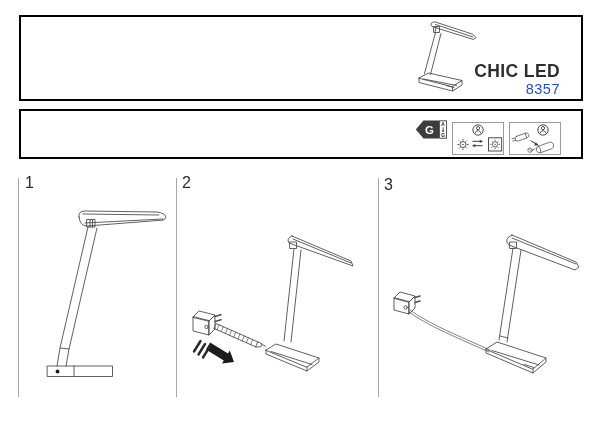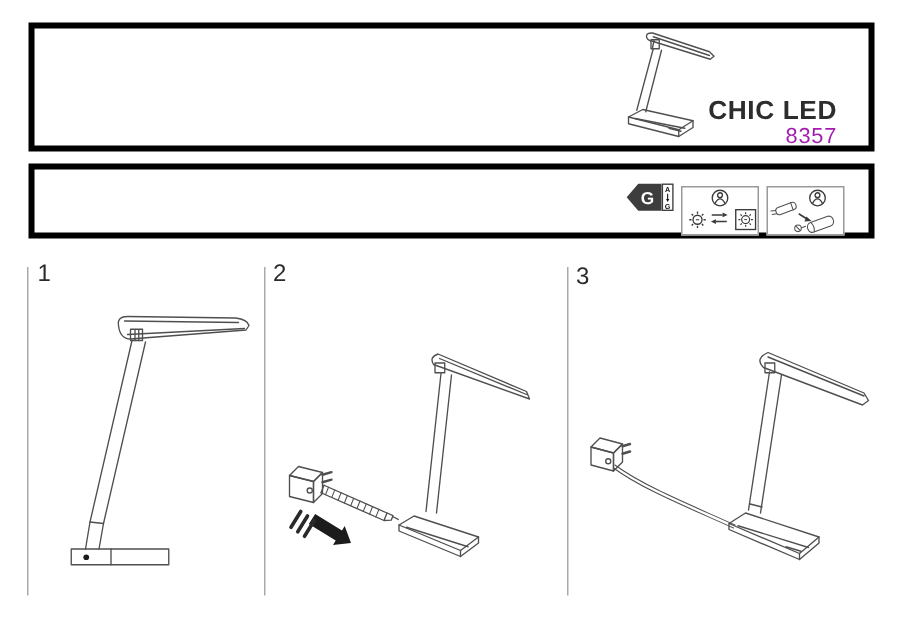--- a/index.html
+++ b/index.html
@@ -1,23 +1,23 @@
 <!DOCTYPE html>
 <html><head>
 <meta charset="utf-8">
 <style>
   html,body{margin:0;padding:0;background:#ffffff;}
   .page{position:relative;width:600px;height:425px;background:#ffffff;overflow:hidden;
         font-family:"Liberation Sans",sans-serif;}
-  .box{position:absolute;border:4px solid #000000;background:#ffffff;box-sizing:border-box;}
+  .box{position:absolute;border:2px solid #000000;background:#ffffff;box-sizing:border-box;}
   .box-header{left:19px;top:15px;width:564px;height:86px;}
   .box-notice{left:19px;top:109px;width:564px;height:50px;}
   .title-block{position:absolute;right:21px;top:44px;text-align:right;}
   .product-name{font-size:17.5px;line-height:20px;color:#2d2d2d;font-weight:700;letter-spacing:.4px;}
-  .product-model{font-size:14.5px;line-height:17px;color:#a21caf;letter-spacing:.5px;text-align:right;}
+  .product-model{font-size:14.5px;line-height:17px;color:#1d4ed8;letter-spacing:.5px;text-align:right;}
   .notice-text{position:absolute;left:16px;top:4px;margin:0;font-size:8px;font-weight:700;
                color:#141414;letter-spacing:.1px;white-space:nowrap;}
   .abs{position:absolute;}
   .pict-box{position:absolute;border:1px solid #9a9a9a;background:#fff;box-sizing:border-box;}
   .divider{position:absolute;top:178px;height:219px;width:1.5px;background:#a9a9a9;}
   .step-num{position:absolute;font-size:16px;color:#2b2b2b;line-height:16px;}
   svg{display:block;}
   .line{fill:none;stroke:#4f4f4f;stroke-width:0.9;stroke-linecap:round;stroke-linejoin:round;}
   .thin{fill:none;stroke:#4f4f4f;stroke-width:0.7;stroke-linecap:round;}
 </style>

